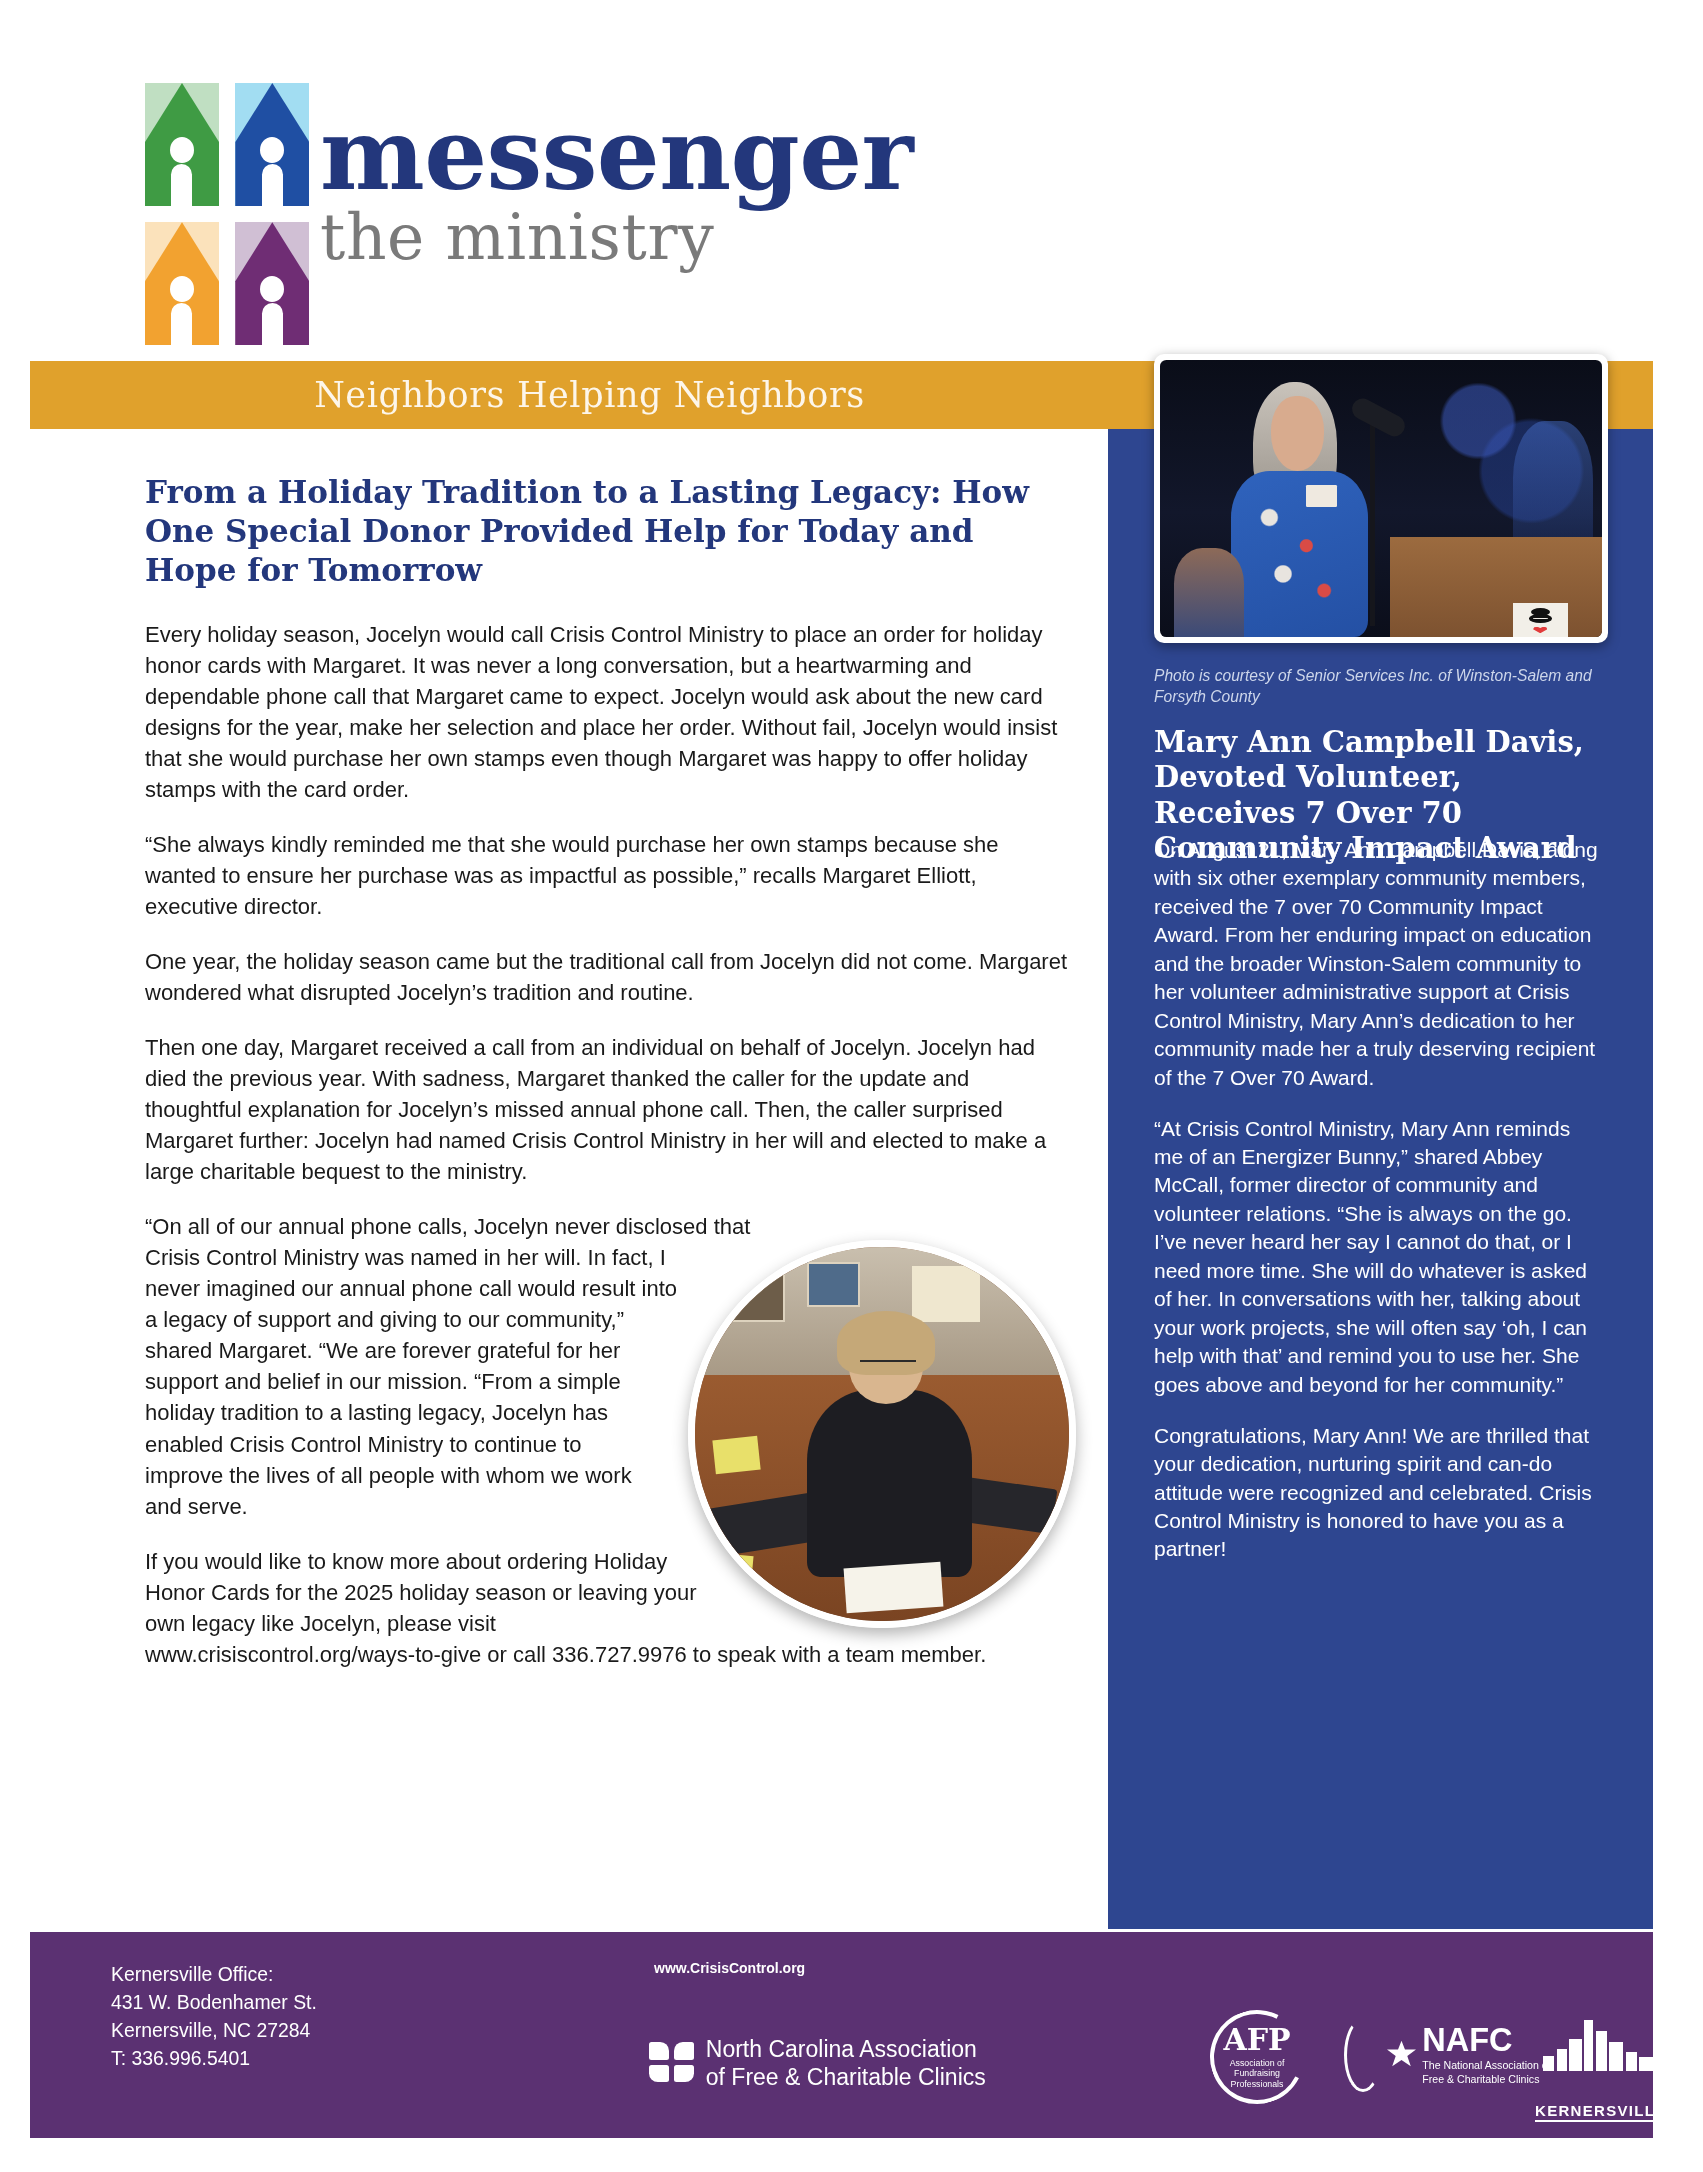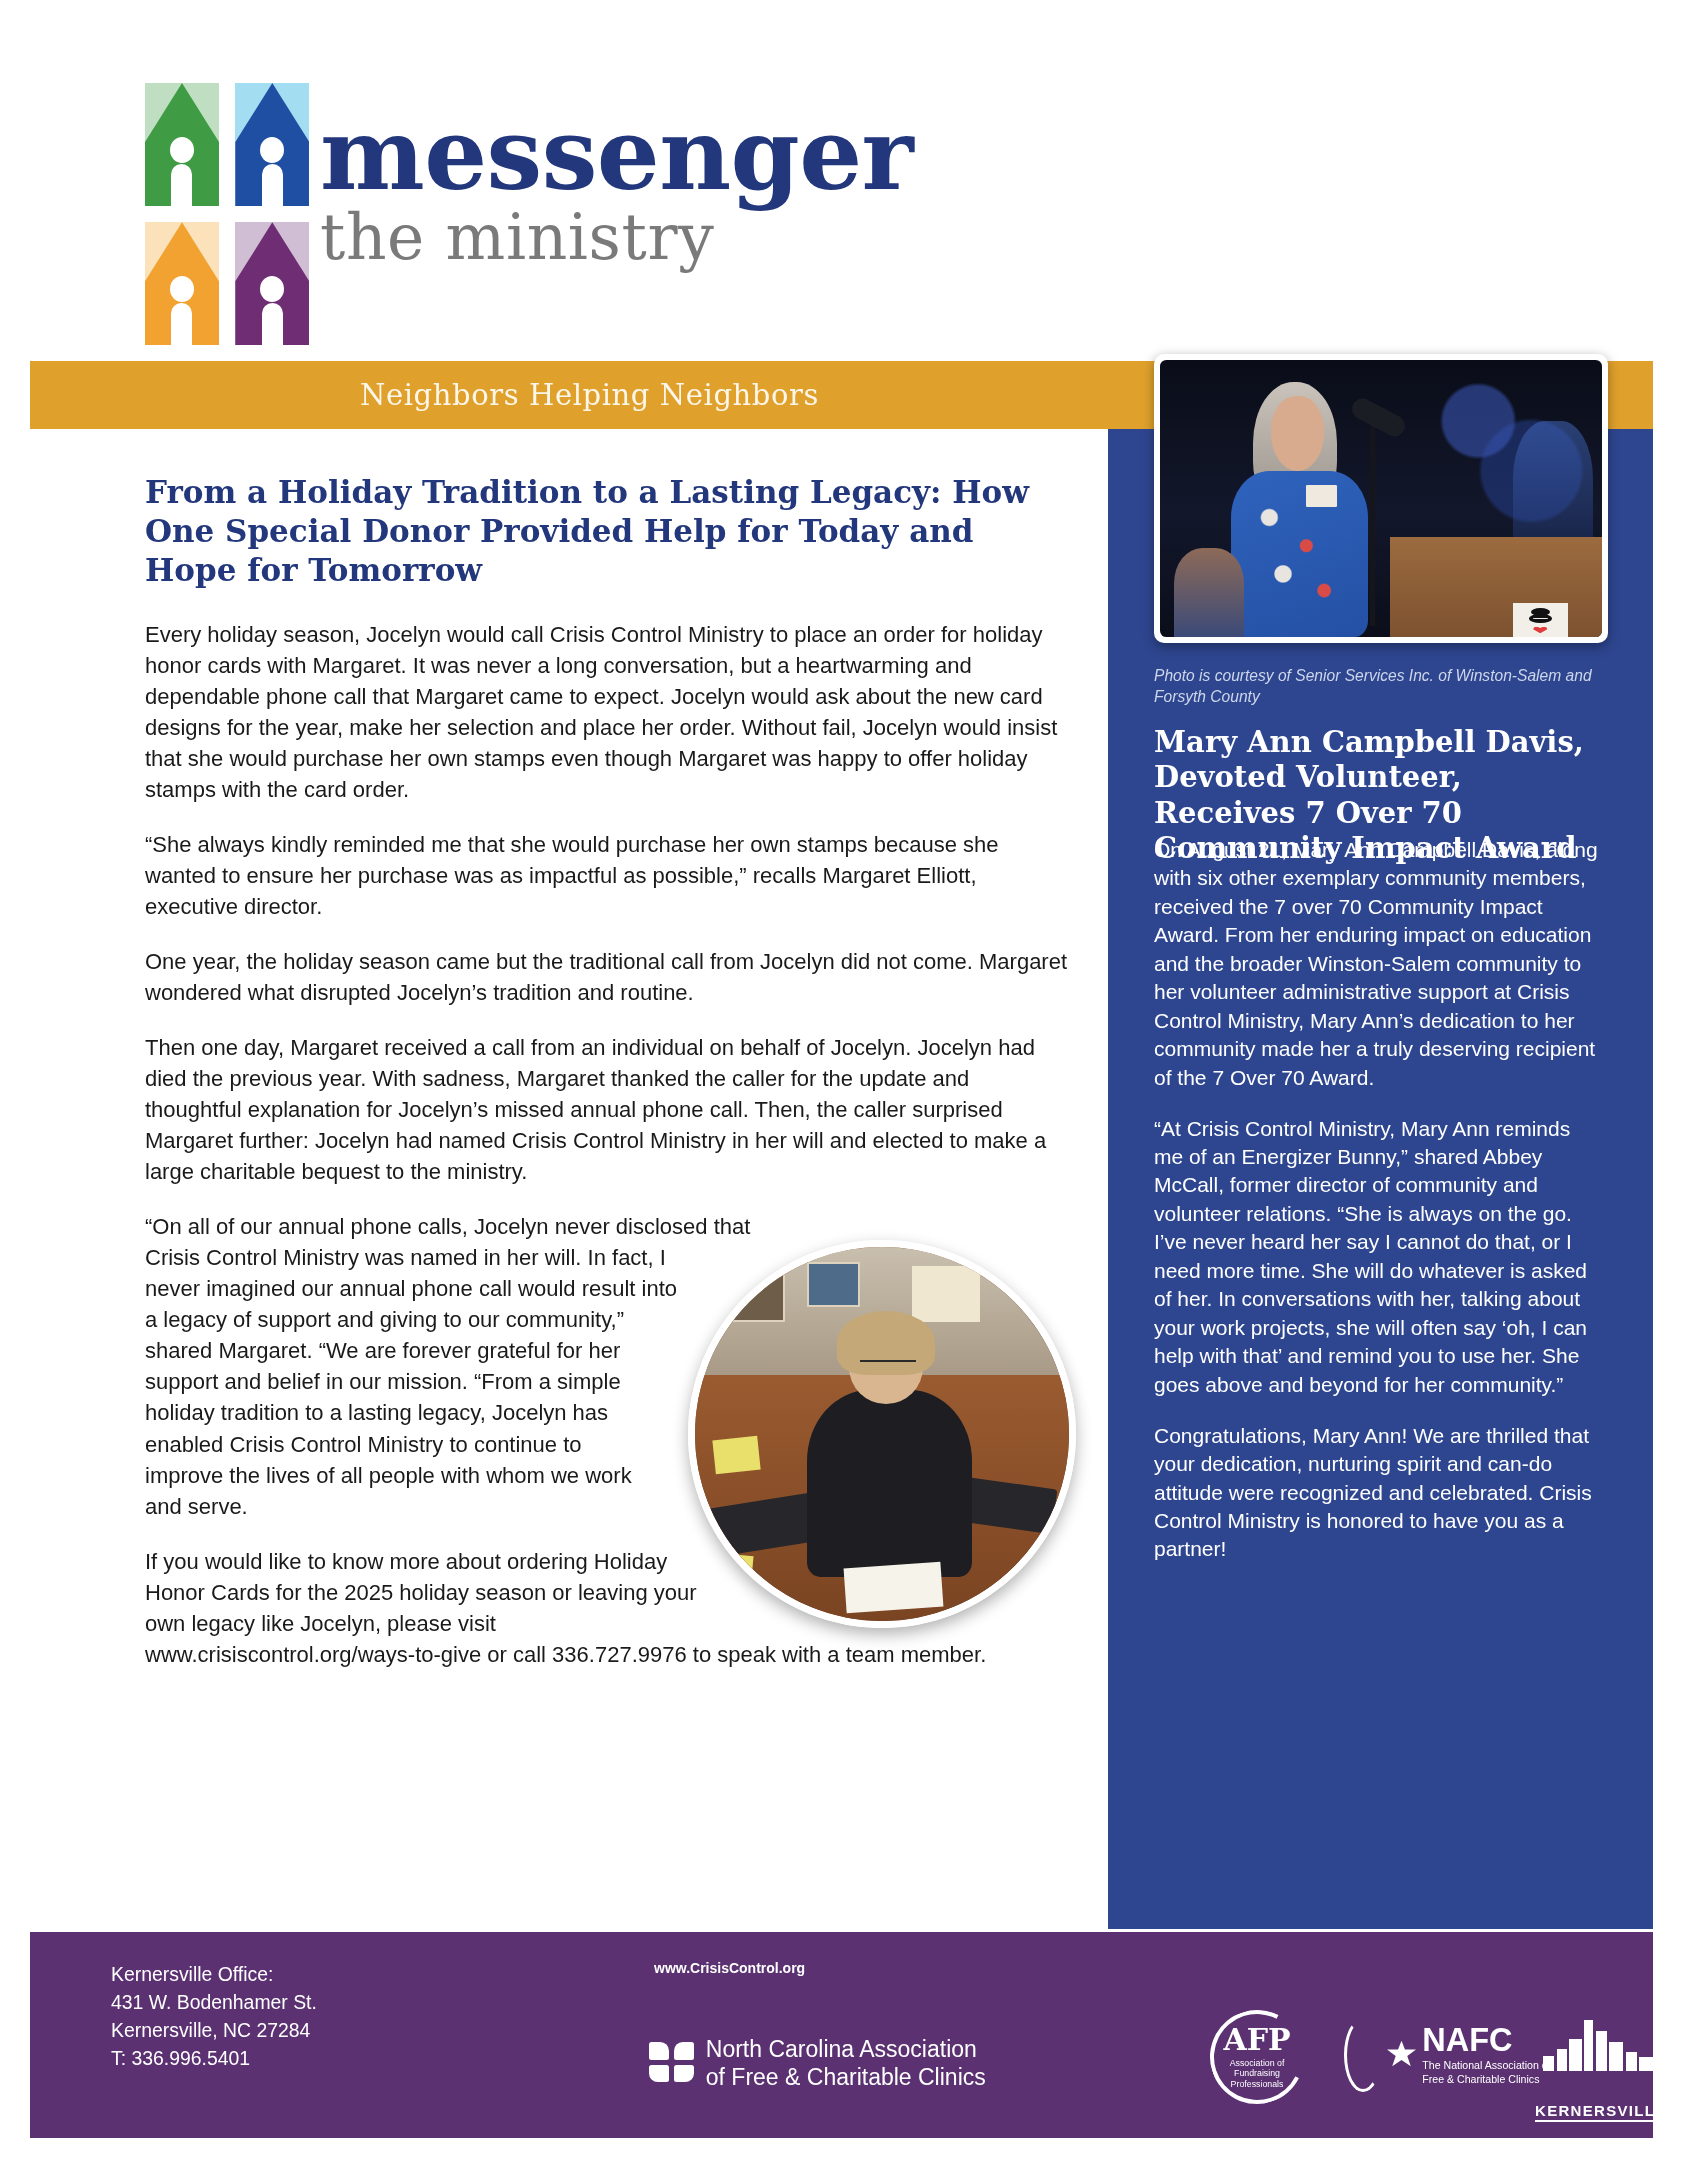--- a/index.html
+++ b/index.html
@@ -96,21 +96,21 @@
     position: absolute;
     left: 30px; top: 361px;
     width: 1119px; height: 68px;
     background: #e0a12c;
     display: flex;
     align-items: center;
     justify-content: center;
   }
   #tagline-text {
     font-family: "DejaVu Serif", serif;
-    font-size: 29px;
+    font-size: 35px;
     font-weight: 400;
     color: #fdf6ea;
     letter-spacing: 0.6px;
     white-space: nowrap;
     text-align: right;
   }
 
   
   #sidebar {
     position: absolute;

